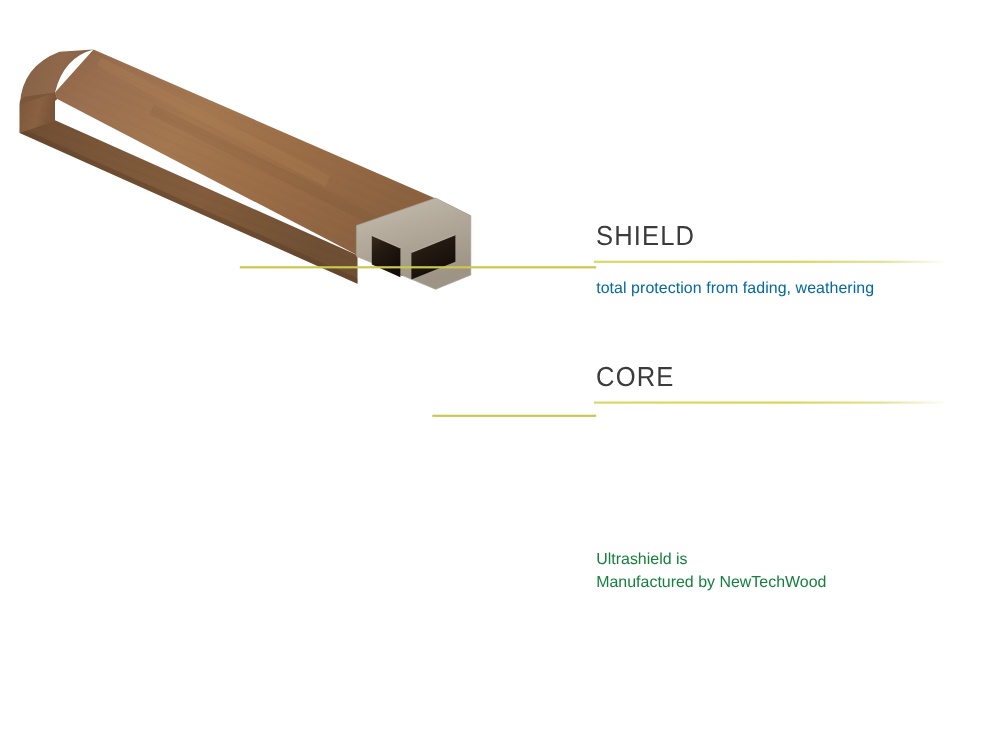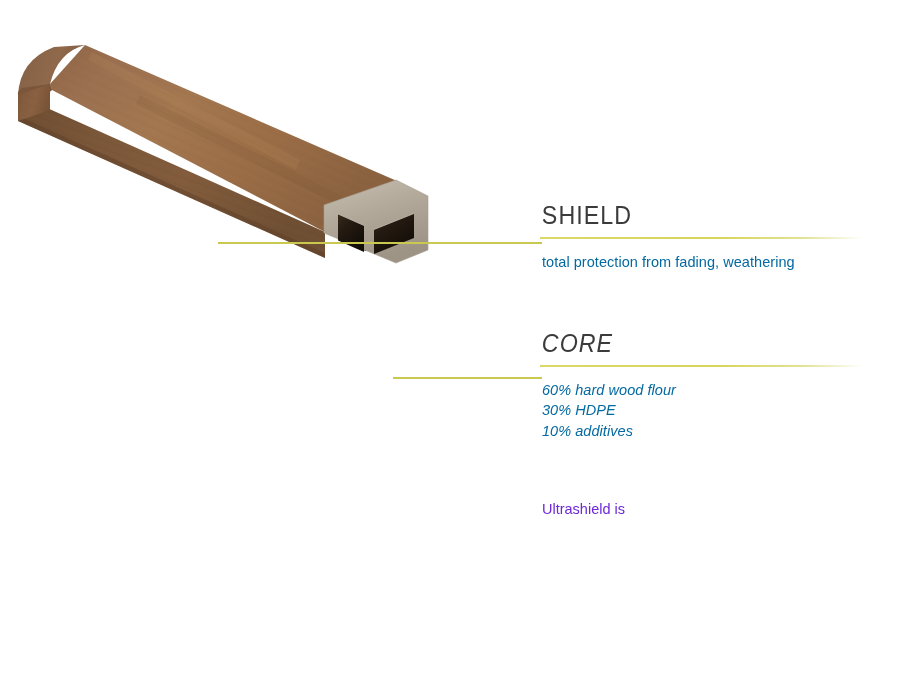--- a/index.html
+++ b/index.html
@@ -41,21 +41,20 @@
     left: 540px;
     top: 200px;
     width: 330px;
   }
 
   .callout-block {
     position: relative;
   }
   .callout-block.core-block {
     margin-top: 55px;
-    font-style: italic;
   }
 
   .callout-heading {
     font-size: 25px;
     font-weight: 300;
     letter-spacing: 1.1px;
     color: #3b3b3b;
     line-height: 30px;
     margin: 0;
     padding: 0 0 7px 2px;
@@ -89,21 +88,21 @@
     white-space: nowrap;
   }
 
   .footer-note {
     position: absolute;
     left: 540px;
     top: 499px;
     width: 340px;
     font-size: 14.5px;
     line-height: 21px;
-    color: #6d28d9;
+    color: #15803d;
     padding-left: 2px;
   }
   .footer-note .line {
     display: block;
     white-space: nowrap;
   }
 
   
   .leader-line {
     position: absolute;
@@ -247,26 +246,22 @@
       <div class="callout-heading">SHIELD</div>
       <div class="callout-rule"></div>
       <div class="callout-body">
         <span class="line">total protection from fading, weathering</span>
       </div>
     </div>
 
     <div class="callout-block core-block">
       <div class="callout-heading">CORE</div>
       <div class="callout-rule"></div>
-      <div class="callout-body">
-        <span class="line">60% hard wood flour</span>
-        <span class="line">30% HDPE</span>
-        <span class="line">10% additives</span>
-      </div>
     </div>
 
   </div>
 
   <div class="footer-note">
     <span class="line">Ultrashield is</span>
+    <span class="line">Manufactured by NewTechWood</span>
   </div>
 
 </div>
 
 </body></html>

